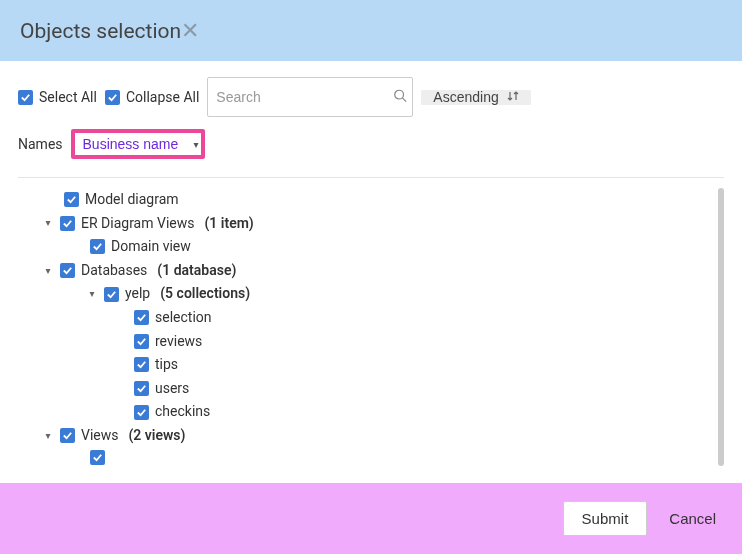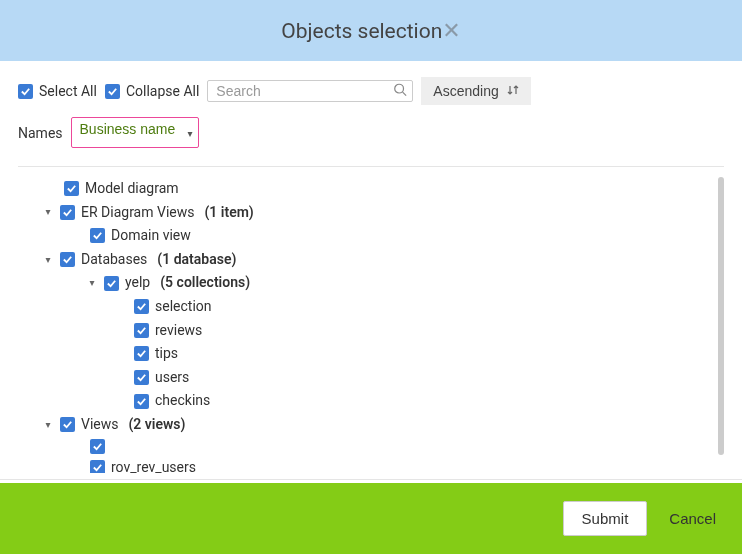--- a/index.html
+++ b/index.html
@@ -11,21 +11,21 @@
     width: 742px;
     height: 554px;
     overflow: hidden;
     position: relative;
   }
   .header {
     background: #b7d9f5;
     padding: 18px 20px;
     display: flex;
     align-items: center;
-    justify-content: center;
+    justify-content: flex-start;
   }
   .header-title {
     font-size: 21px;
     color: #444;
     font-weight: 400;
   }
   .close-icon {
     font-size: 22px;
     color: #8a9aa8;
     cursor: pointer;
@@ -55,21 +55,21 @@
     align-items: center;
     gap: 6px;
     color: #333;
   }
   .search-wrap {
     position: relative;
     display: inline-block;
   }
   .search-input {
     width: 206px;
-    height: 22px;
+    height: 40px;
     border: 1px solid #ccc;
     border-radius: 2px;
     padding: 3px 28px 3px 8px;
     font-size: 14px;
     color: #555;
     outline: none;
   }
   .search-input::placeholder { color: #999; }
   .search-icon {
     position: absolute;
@@ -82,35 +82,35 @@
   .sort-btn {
     background: #eee;
     border: none;
     padding: 4px 12px;
     font-size: 14px;
     color: #444;
     display: inline-flex;
     align-items: center;
     gap: 8px;
     cursor: pointer;
-    height: 28px;
+    height: 15px;
   }
   .sort-icon { font-size: 12px; color: #666; }
   .names-row {
     padding: 4px 18px 12px 18px;
     display: flex;
     align-items: center;
     gap: 8px;
   }
   .names-select {
-    border: 1px solid #ec4899;
+    border: 4px solid #ec4899;
     border-radius: 2px;
-    padding: 3px 22px 10px 8px;
+    padding: 3px 22px 3px 8px;
     font-size: 14px;
-    color: #4d7c0f;
+    color: #6d28d9;
     background: #fff;
     appearance: none;
     position: relative;
   }
   .select-wrap { position: relative; display: inline-block; }
   .select-arrow {
     position: absolute;
     right: 6px;
     top: 50%;
     transform: translateY(-50%);
@@ -177,21 +177,21 @@
   }
   .footer {
     position: absolute;
     bottom: 0;
     left: 0;
     right: 0;
     padding: 18px 22px;
     display: flex;
     justify-content: flex-end;
     gap: 18px;
-    background: #84cc16;
+    background: #f0abfc;
   }
   .btn {
     border: 1px solid #ccc;
     background: #fff;
     padding: 8px 18px;
     font-size: 15px;
     color: #333;
     cursor: pointer;
     border-radius: 2px;
   }
@@ -373,28 +373,20 @@
       <span class="tree-count">(2 views)</span>
     </div>
 
     <div class="tree-row indent-3">
       <span class="chk">
           <svg viewBox="0 0 12 12">
             <path d="M2 6 L5 9 L10 3" stroke="#fff" stroke-width="2" fill="none"></path>
           </svg>
         </span>
     </div>
-    <div class="tree-row indent-3">
-      <span class="chk">
-          <svg viewBox="0 0 12 12">
-            <path d="M2 6 L5 9 L10 3" stroke="#fff" stroke-width="2" fill="none"></path>
-          </svg>
-        </span>
-      <span class="tree-label">rov_rev_users</span>
-    </div>
 
   </div>
   <div class="scrollbar-track">
     <div class="scrollbar-thumb"></div>
   </div>
 </div>
 
 <hr class="bottom-divider">
 
 <div class="footer">

